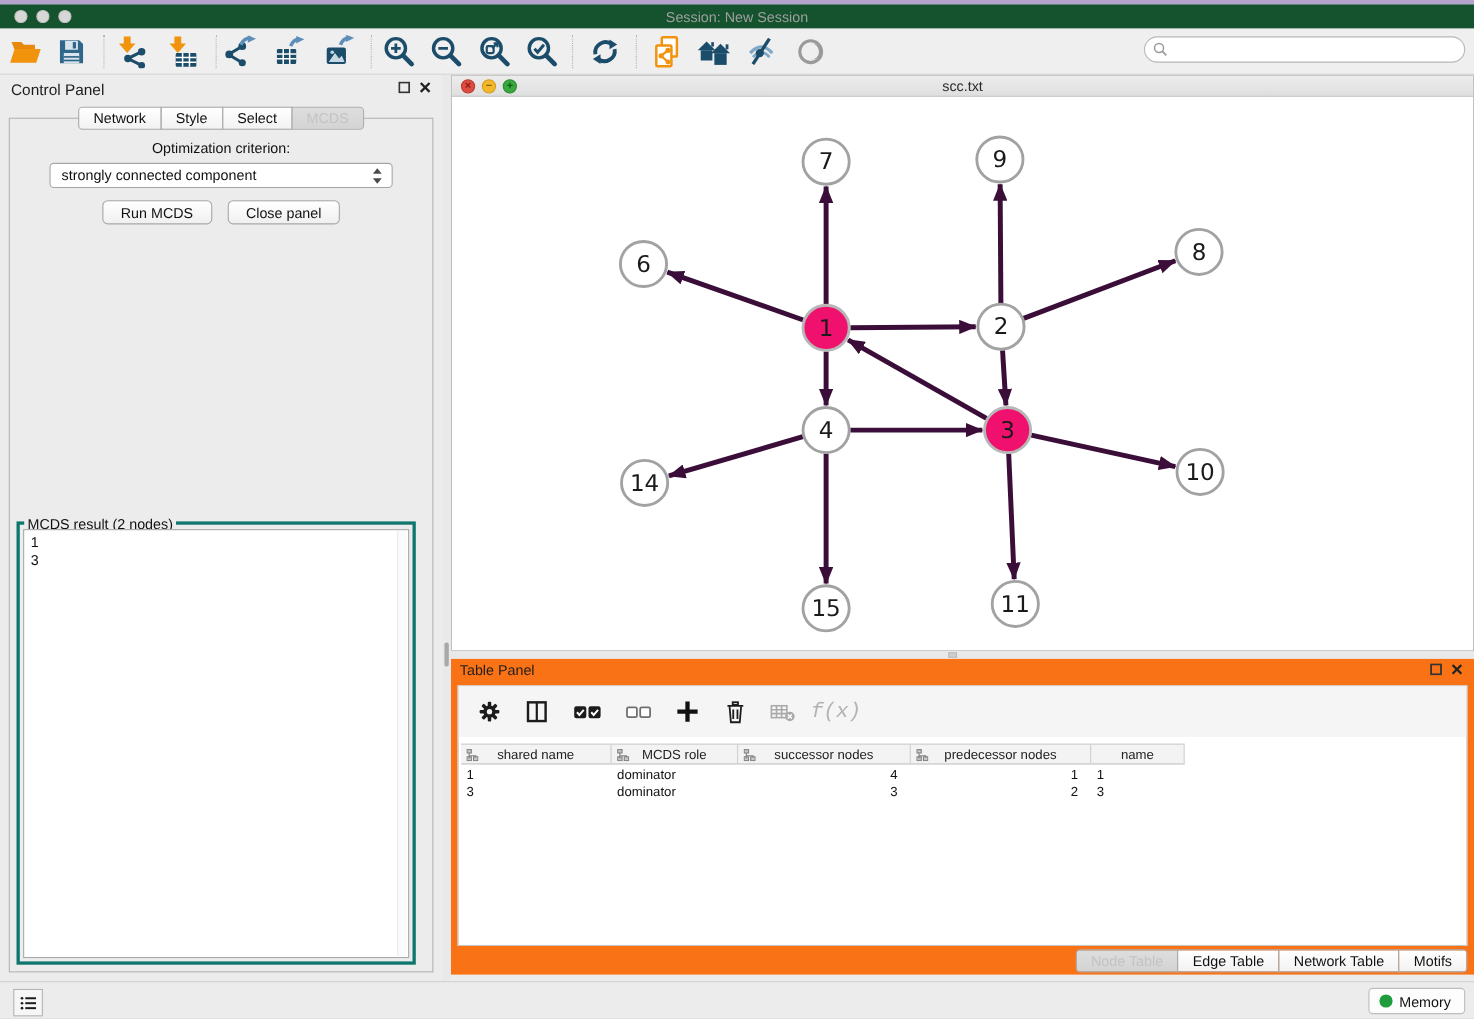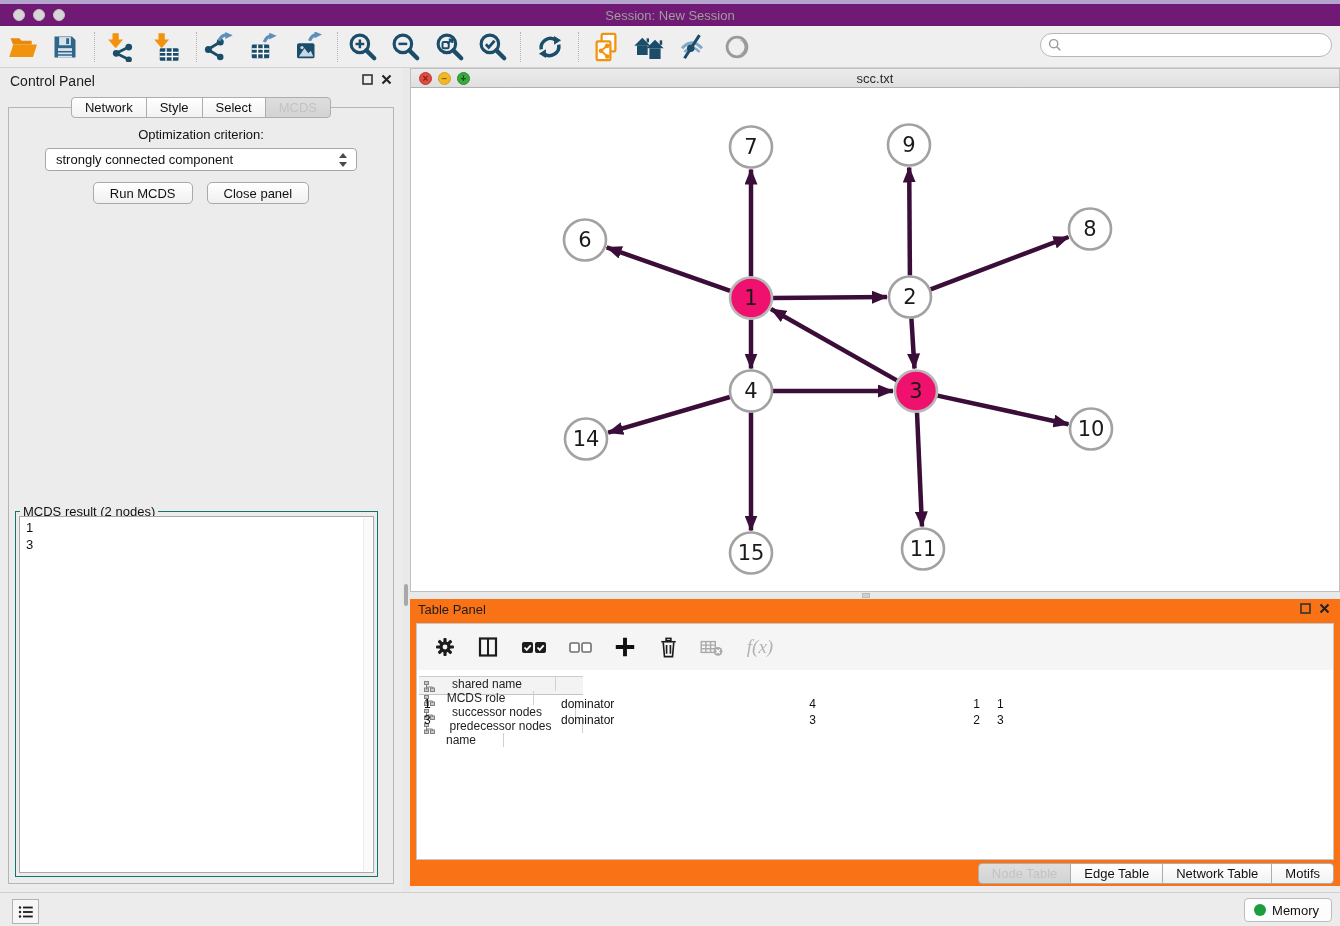--- a/index.html
+++ b/index.html
@@ -2,21 +2,21 @@
 <html><head>
 <meta charset="utf-8">
 <style>
   * { box-sizing: border-box; margin: 0; padding: 0; }
   html,body { background:#d8d8d8; }
   body { font-family: "Liberation Sans", sans-serif; }
   .window { position:relative; width:1340px; height:926px; background:#ececec; overflow:hidden; }
 
   
   .top-accent { position:absolute; left:0; top:0; width:100%; height:4px; background:#b4a3cd; }
-  .titlebar { position:absolute; left:0; top:4px; width:100%; height:22px; background:#701a75;text-decoration:underline; }
+  .titlebar { position:absolute; left:0; top:4px; width:100%; height:22px; background:#14532d;text-decoration:underline; }
   .traffic { position:absolute; top:5px; width:12px; height:12px; border-radius:50%; }
   .t-gray { background:#d7d7d7; border:1px solid #c3c3c3; }
   .win-title { position:absolute; left:0; right:0; top:4px; text-align:center; font-size:13px; color:#9e9e9e; }
 
   
   .toolbar { position:absolute; left:0; top:26px; width:100%; height:42px; background:#efefef; border-bottom:1px solid #d2d2d2; }
   .tb-btn { position:absolute; top:4px; width:34px; height:34px; display:flex; align-items:center; justify-content:center; }
   .tb-sep { position:absolute; top:6px; width:1px; height:30px; border-left:1px dotted #b4b4b4; }
   .search-field { position:absolute; left:1040px; top:7px; width:292px; height:24px; background:#fff; border:1px solid #b8b8b8; border-radius:12px; display:flex; align-items:center; padding-left:7px; }
   .search-field input { border:none; outline:none; flex:1; font-size:13px; background:transparent; margin-left:4px; }
@@ -37,21 +37,21 @@
 
   .cp-box { position:absolute; left:8px; right:8px; top:39px; bottom:8px; border:1px solid #b5b5b5; background:#ececec; }
   .opt-label { position:absolute; left:0; right:0; top:19px; text-align:center; font-size:13px; color:#111; }
   .criterion-select { position:absolute; left:36px; top:40px; width:312px; height:23px; background:#fff; border:1px solid #a6a6a6; border-radius:4px; font-size:13px; color:#111; display:flex; align-items:center; padding-left:10px; }
   .stepper { position:absolute; right:7px; top:3px; width:12px; height:16px; }
   .stepper .up { position:absolute; left:2px; top:1px; width:0; height:0; border-left:4px solid transparent; border-right:4px solid transparent; border-bottom:5px solid #4a4a4a; }
   .stepper .dn { position:absolute; left:2px; bottom:1px; width:0; height:0; border-left:4px solid transparent; border-right:4px solid transparent; border-top:5px solid #4a4a4a; }
   .cp-buttons { position:absolute; left:0; right:0; top:74px; display:flex; justify-content:center; gap:14px; }
   .aq-btn { height:22px; padding:0 16px; font-size:13px; color:#111; background:linear-gradient(#ffffff,#f0f0f0); border:1px solid #a9a9a9; border-radius:5px; }
 
-  .result-fieldset { position:absolute; left:6px; right:15px; top:366px; bottom:6px; border:1px solid #0f766e;margin-top:37px; }
+  .result-fieldset { position:absolute; left:6px; right:15px; top:366px; bottom:6px; border:3px solid #0f766e; }
   .result-legend { position:absolute; left:4px; top:-8px; background:#ececec; padding:0 3px; font-size:13px; color:#111; }
   .result-area { position:absolute; left:3px; right:3px; top:4px; bottom:3px; background:#fff; border:1px solid #a8a8a8; font-size:13px; color:#111; padding:2px 6px; line-height:17px; }
   .result-scrollbar { position:absolute; right:1px; top:1px; bottom:1px; width:9px; background:#fafafa; border-left:1px solid #ececec; }
 
   .v-splitter { position:absolute; left:402px; top:68px; width:8px; height:824px; background:#e9e9e9; }
   .v-handle { position:absolute; left:2px; top:516px; width:4px; height:22px; background:#a8a8a8; border-radius:2px; }
 
   
   .network-window { position:absolute; left:410px; top:68px; width:930px; height:524px; background:#fff; border:1px solid #c0c0c0; }
   .nw-titlebar { position:absolute; left:0; top:0; width:100%; height:19px; background:linear-gradient(#ececec,#dfdfdf); border-bottom:1px solid #b2b2b2; }
@@ -62,23 +62,23 @@
   .h-splitter { position:absolute; left:410px; top:592px; width:930px; height:7px; background:#e9e9e9; }
   .h-handle { position:absolute; left:452px; top:1px; width:8px; height:5px; background:#cfcfcf; border:1px solid #bbb; }
 
   
   .table-panel { position:absolute; left:410px; top:599px; width:930px; height:287px; background:#f97316; }
   .tp-header { position:absolute; left:0; top:0; width:100%; height:22px; }
   .tp-header .ph-title { position:absolute; left:8px; top:3px; font-size:13px; color:#1d1d1d; }
   .table-card { position:absolute; left:6px; right:6px; top:24px; bottom:26px; background:#fff; border:1px solid #c6c6c6; }
   .t-toolbar { position:absolute; left:0; top:0; right:0; height:46px; background:#f5f5f5; display:flex; align-items:center; padding-left:14px; gap:15px; }
   .t-tb-btn { display:flex; align-items:center; justify-content:center; width:28px; height:30px; }
-  .fx-label { font-family:Liberation Serif, serif; font-style:italic; font-size:19px; color:#b3b3b3; }
-
-  .t-header-row { position:absolute; left:2px; top:52px; display:flex; height:19px; border-top:1px solid #cccccc; border-bottom:1px solid #c4c4c4; background:#f3f3f3;flex-direction:column; }
+  .fx-label { font-family:Liberation Mono, monospace; font-style:italic; font-size:19px; color:#b3b3b3; }
+
+  .t-header-row { position:absolute; left:2px; top:52px; display:flex; height:19px; border-top:1px solid #cccccc; border-bottom:1px solid #c4c4c4; background:#f3f3f3; }
   .th { position:relative; height:100%; border-right:1px solid #d0d0d0; display:flex; align-items:center; justify-content:center; font-size:12px; color:#222; }
   .th .tree-icon { position:absolute; left:5px; top:4px; }
   .t-body { position:absolute; left:2px; top:72px; }
   .tr { display:flex; height:16px; }
   .td { font-size:12px; color:#111; padding:1px 12px 0 5px; }
 
   .table-tabs-strip { position:absolute; left:6px; right:6px; bottom:0; height:26px; display:flex; justify-content:flex-end; align-items:flex-start; padding-top:3px; }
 
   
   .statusbar { position:absolute; left:0; top:892px; width:100%; height:34px; background:#ececec; border-top:1px solid #d0d0d0; }

